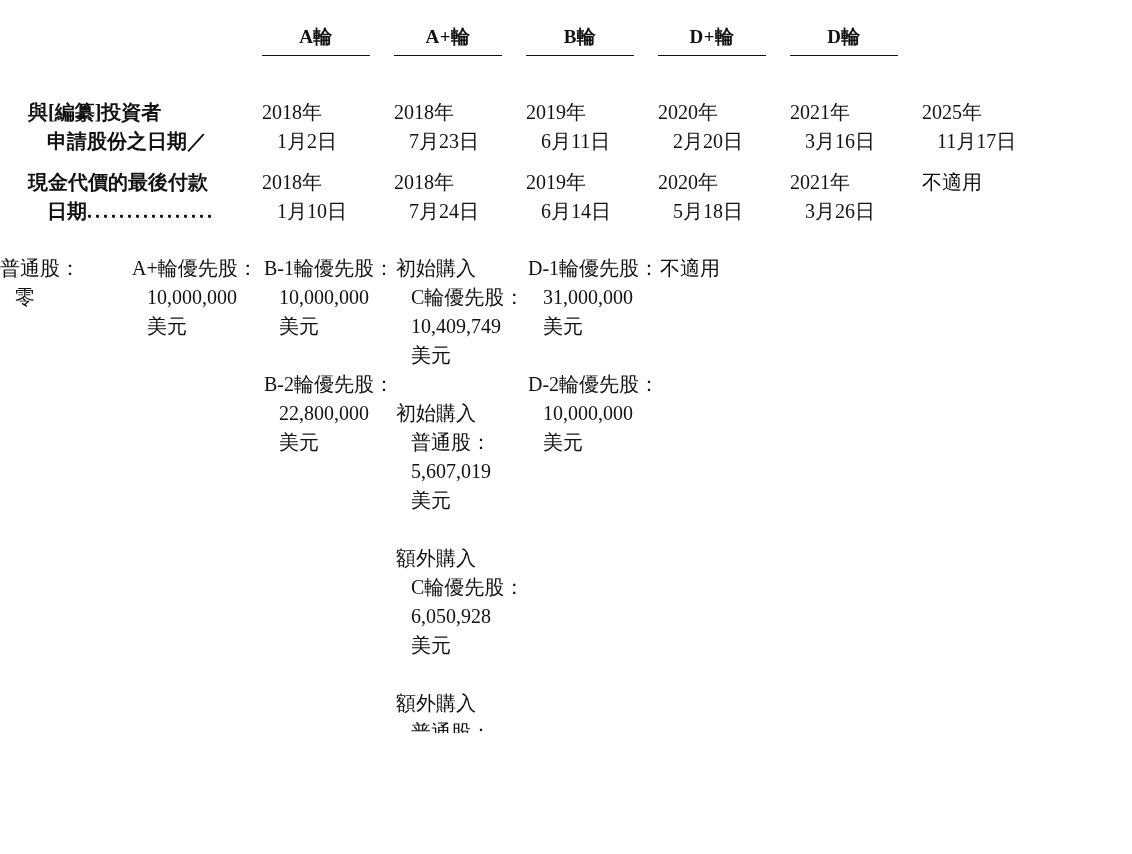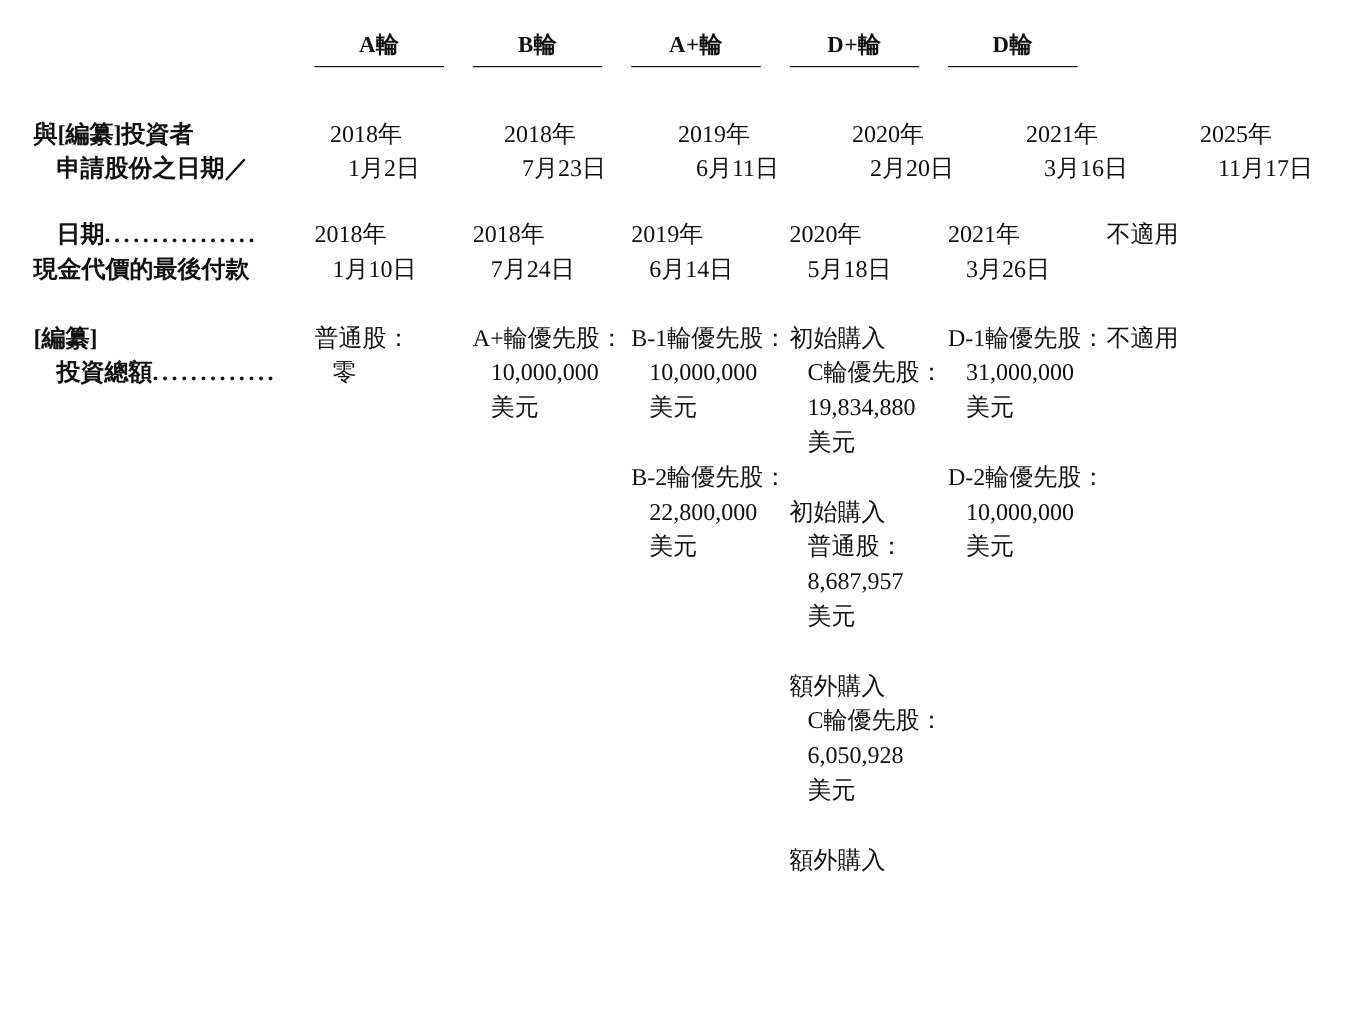--- a/index.html
+++ b/index.html
@@ -22,39 +22,39 @@
     display:inline-block;
     width:108px;
     text-align:center;
     font-weight:bold;
     font-size:19px;
     padding-bottom:5px;
     border-bottom:1.6px solid #111;
     letter-spacing:0.5px;
   }
   .row{display:flex;align-items:flex-start;}
-  .row-1{margin-bottom:26px;justify-content:space-between;}
+  .row-1{margin-bottom:12px;}
   .row-2{margin-bottom:28px;}
   .line{height:29px;line-height:29px;white-space:nowrap;}
   .lbl .line{font-weight:bold;}
   .lbl .ind{padding-left:19px;}
   .cell .ind{padding-left:15px;}
   .block + .block{margin-top:29px;}
   .dots{letter-spacing:3px;}
 </style>
 </head>
 <body>
 
 <div class="page">
   <div class="tbl">
     <div class="hdr-row" id="hdr-row">
       <div class="label-col"></div>
     <div class="data-col"><span class="hcell-inner">A輪</span></div>
+        <div class="data-col"><span class="hcell-inner">A+輪</span></div>
         <div class="data-col"><span class="hcell-inner">B輪</span></div>
-        <div class="data-col"><span class="hcell-inner">A+輪</span></div>
         <div class="data-col"><span class="hcell-inner">D+輪</span></div>
         <div class="data-col"><span class="hcell-inner">D輪</span></div>
       </div>
     <div id="tbl-body">
         <div class="row row-1">
           <div class="label-col lbl">
             <div class="line"><span>與[編纂]投資者</span></div>
             <div class="line ind"><span>申請股份之日期／</span></div>
           </div>
           <div class="data-col cell">
@@ -89,22 +89,22 @@
           </div>
           <div class="data-col cell">
             <div class="block">
               <div class="line"><span>2025年</span></div>
               <div class="line ind"><span>11月17日</span></div>
             </div>
           </div>
         </div>
         <div class="row row-2">
           <div class="label-col lbl">
+            <div class="line"><span>現金代價的最後付款</span></div>
             <div class="line ind"><span>日期</span><span class="dots">................</span></div>
-            <div class="line"><span>現金代價的最後付款</span></div>
           </div>
           <div class="data-col cell">
             <div class="block">
               <div class="line"><span>2018年</span></div>
               <div class="line ind"><span>1月10日</span></div>
             </div>
           </div>
           <div class="data-col cell">
             <div class="block">
               <div class="line"><span>2018年</span></div>
@@ -129,24 +129,20 @@
               <div class="line ind"><span>3月26日</span></div>
             </div>
           </div>
           <div class="data-col cell">
             <div class="block">
               <div class="line"><span>不適用</span></div>
             </div>
           </div>
         </div>
         <div class="row row-3">
-          <div class="label-col lbl">
-            <div class="line"><span>[編纂]</span></div>
-            <div class="line ind"><span>投資總額</span><span class="dots">.............</span></div>
-          </div>
           <div class="data-col cell">
             <div class="block">
               <div class="line"><span>普通股：</span></div>
               <div class="line ind"><span>零</span></div>
             </div>
           </div>
           <div class="data-col cell">
             <div class="block">
               <div class="line"><span>A+輪優先股：</span></div>
               <div class="line ind"><span>10,000,000</span></div>
@@ -162,27 +158,27 @@
             <div class="block">
               <div class="line"><span>B-2輪優先股：</span></div>
               <div class="line ind"><span>22,800,000</span></div>
               <div class="line ind"><span>美元</span></div>
             </div>
           </div>
           <div class="data-col cell">
             <div class="block">
               <div class="line"><span>初始購入</span></div>
               <div class="line ind"><span>C輪優先股：</span></div>
-              <div class="line ind"><span>19,834,880</span></div>
+              <div class="line ind"><span>10,409,749</span></div>
               <div class="line ind"><span>美元</span></div>
             </div>
             <div class="block">
               <div class="line"><span>初始購入</span></div>
               <div class="line ind"><span>普通股：</span></div>
-              <div class="line ind"><span>8,687,957</span></div>
+              <div class="line ind"><span>5,607,019</span></div>
               <div class="line ind"><span>美元</span></div>
             </div>
             <div class="block">
               <div class="line"><span>額外購入</span></div>
               <div class="line ind"><span>C輪優先股：</span></div>
               <div class="line ind"><span>6,050,928</span></div>
               <div class="line ind"><span>美元</span></div>
             </div>
             <div class="block">
               <div class="line"><span>額外購入</span></div>

